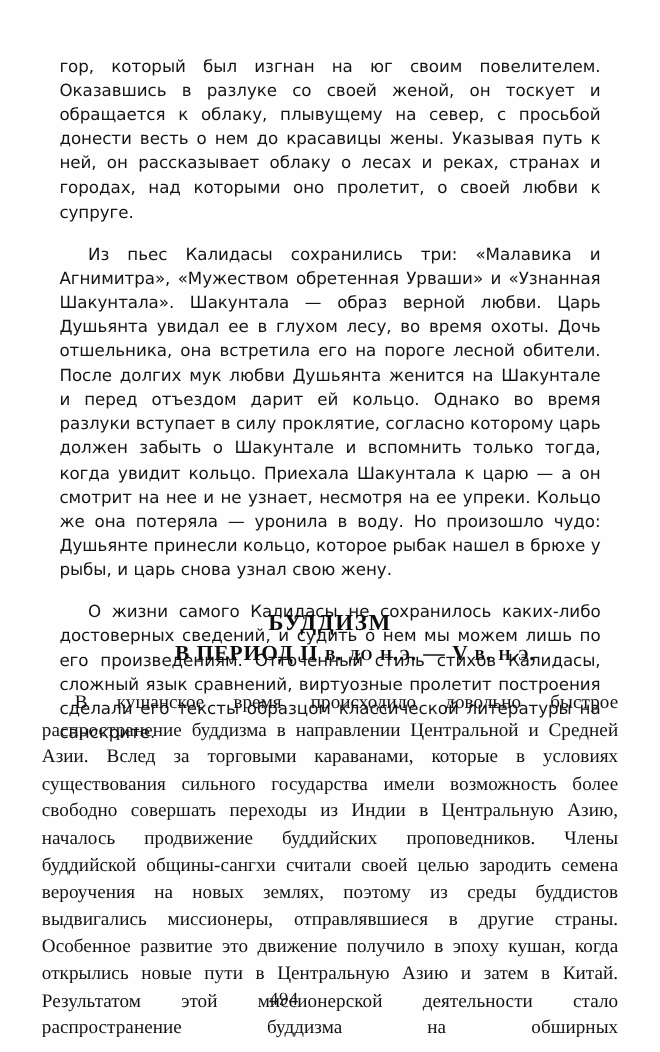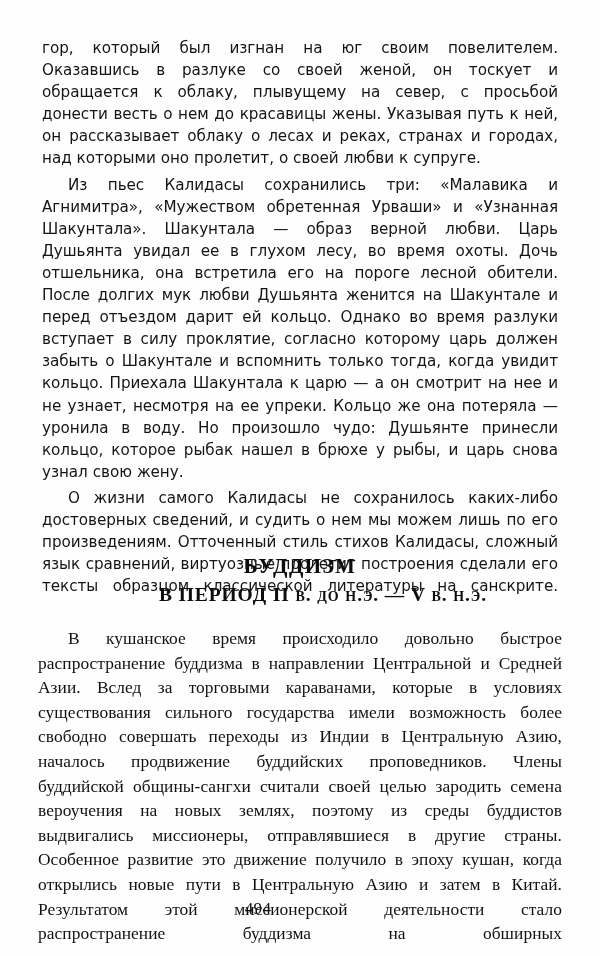--- a/index.html
+++ b/index.html
@@ -25,21 +25,21 @@
   .text-column {
     position: absolute;
     left: 38px;
     width: 524px;
   }
   
   #block-sans {
     top: 33px;
   }
   #block-sans p {
-    margin: 4px;
+    margin: 16px;
     font-family: "DejaVu Sans", sans-serif;
     font-size: 15.2px;
     line-height: 22.1px;
     color: #141414;
     text-align: justify;
     text-justify: inter-word;
     letter-spacing: -0.05px;
     word-spacing: 0.2px;
   }
   #block-sans p.indent {

